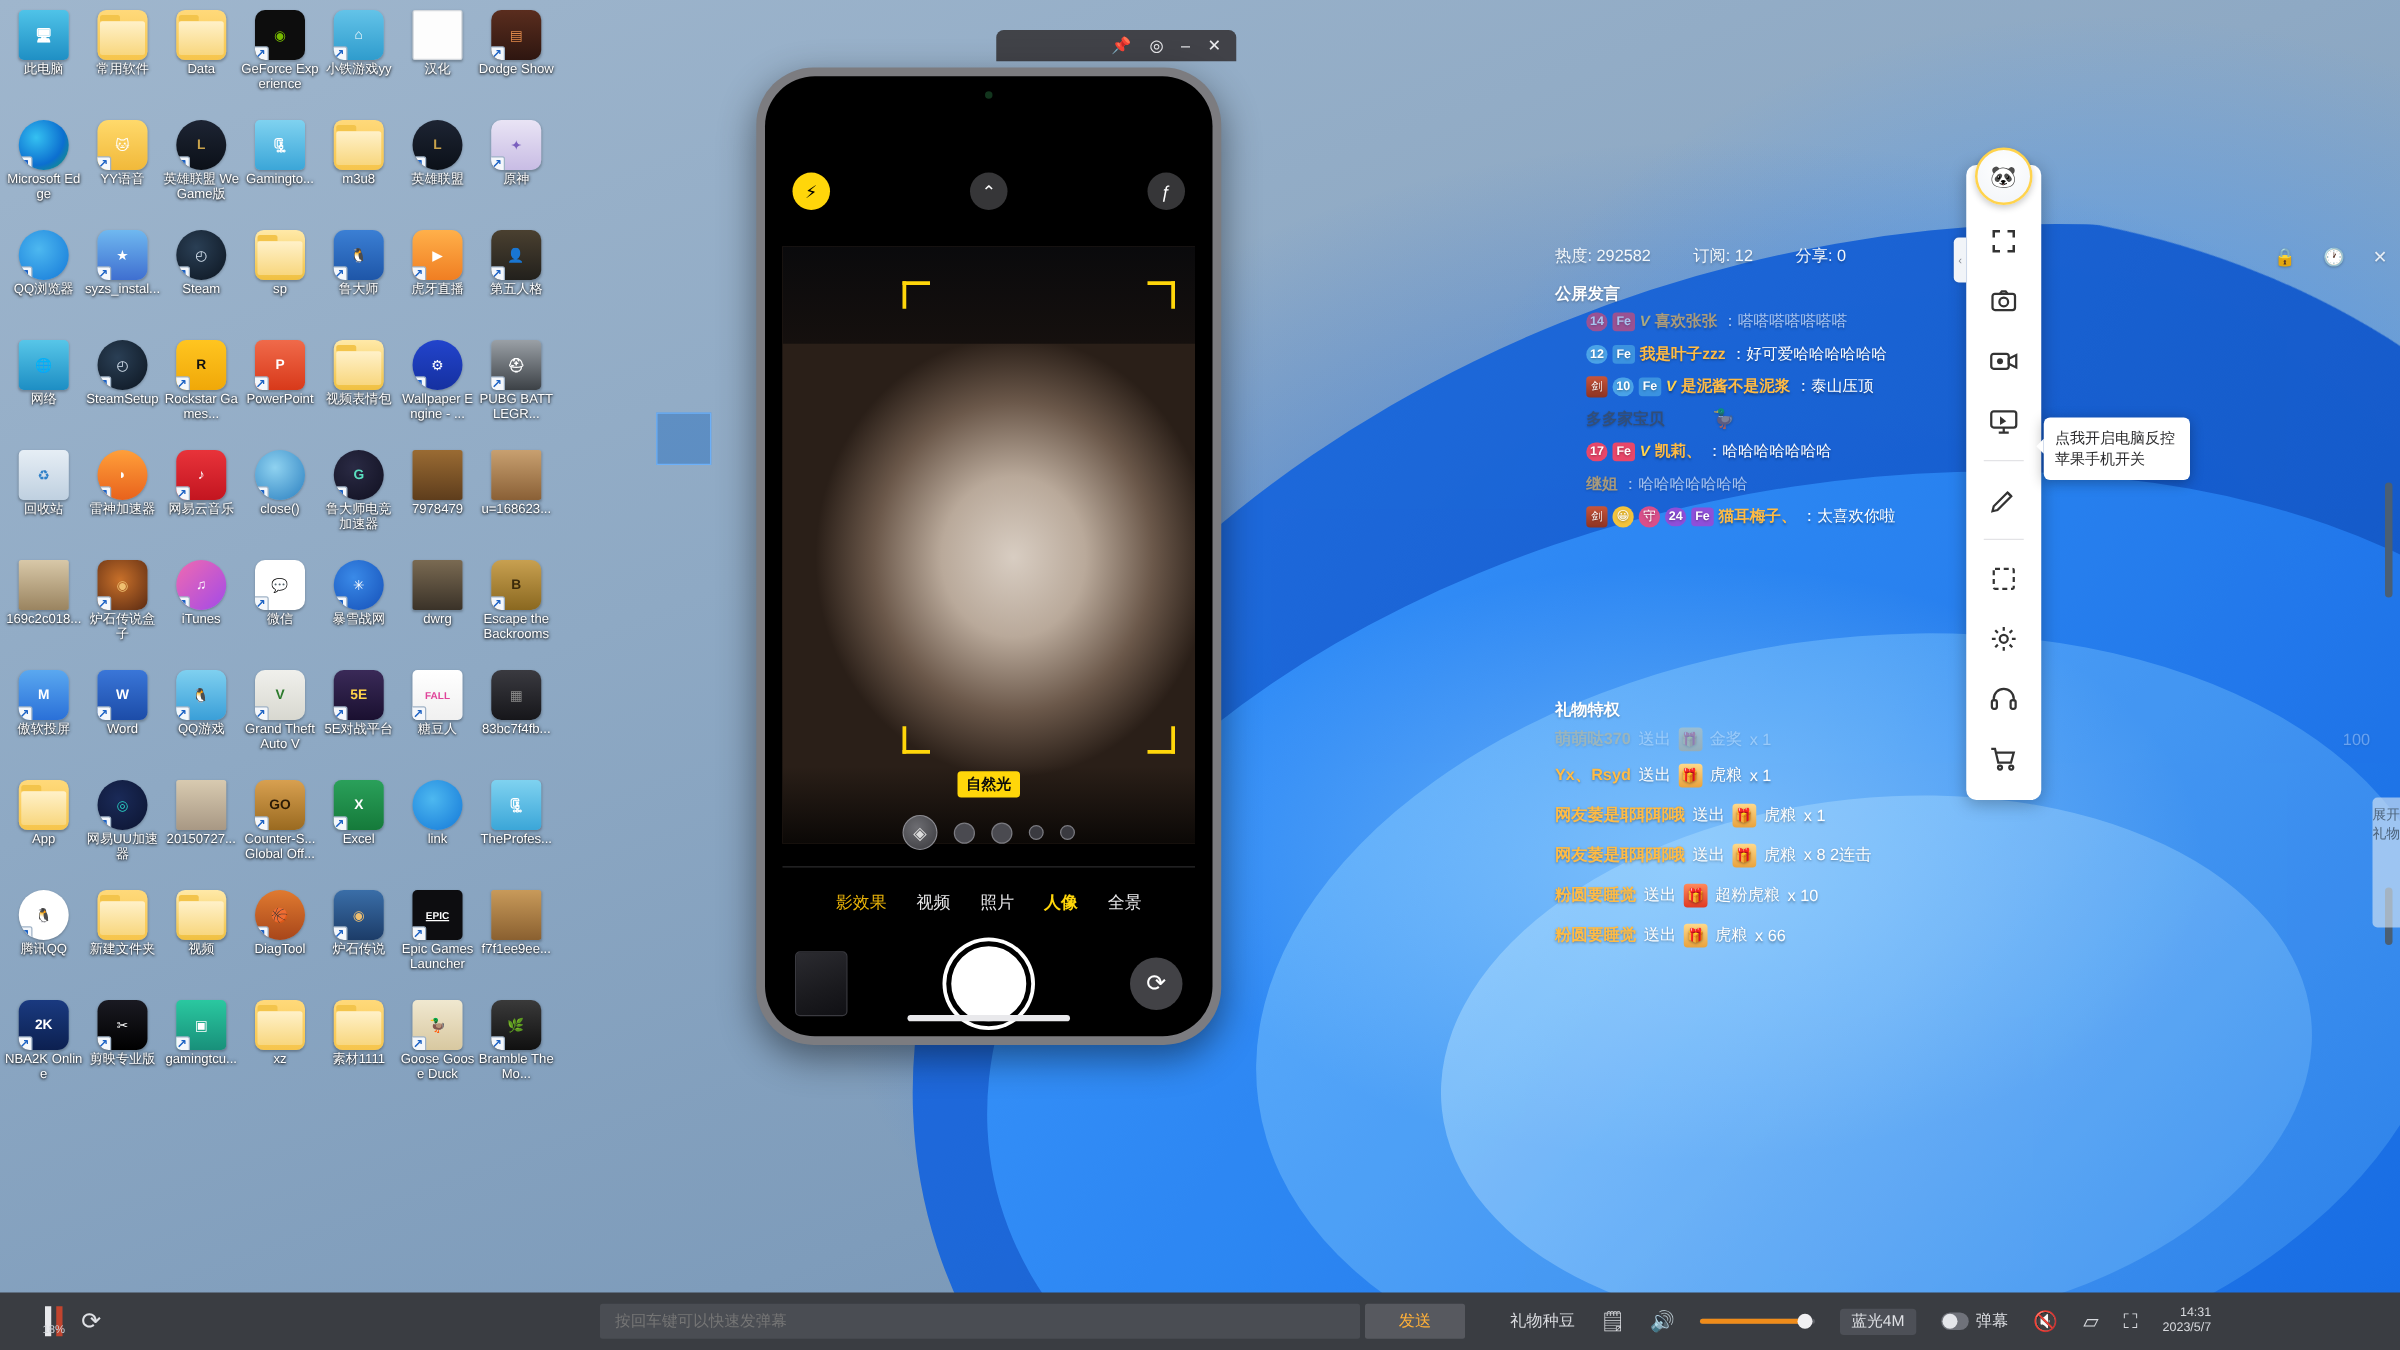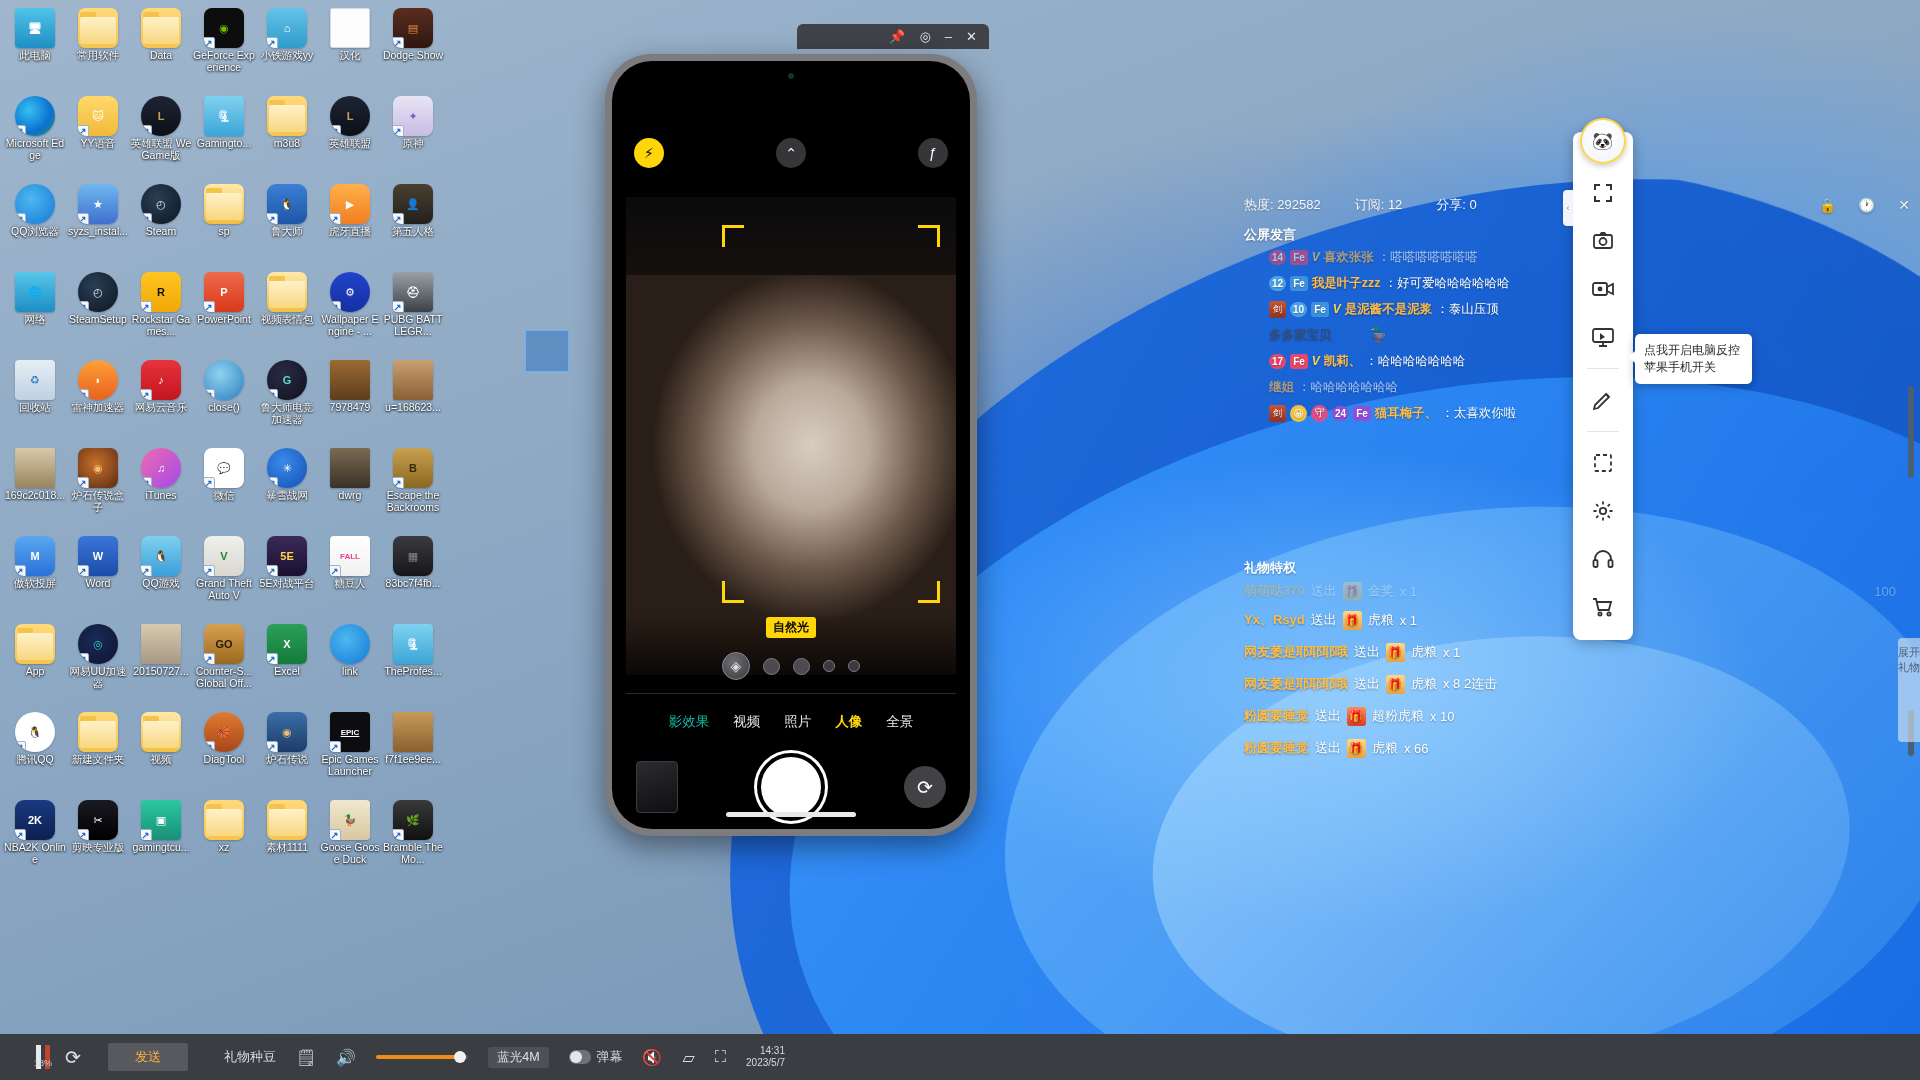--- a/index.html
+++ b/index.html
@@ -122,21 +122,21 @@
      font-size:14px; color:#ddd; }
   #lens-row .dot { width:17px; height:17px; border-radius:50%; border:1px solid #7a7a80;
      background:#4a4a50;}
   #lens-row .dot.sm { width:12px; height:12px; background:#3a3a40;}
   #mode-divider { position:absolute; left:14px; right:14px; top:632px;
      border-top:1px solid #2b2b2d; }
   #modes { position:absolute; left:0; right:0; top:646px; height:30px;
      display:flex; align-items:center; justify-content:center; gap:24px; }
   #modes .m { font-size:13.5px; color:#e7e7e9; cursor:pointer; white-space:nowrap;}
   #modes .m.active { color:#ffd60a; font-weight:bold; }
-  #modes .m.faded { color:#14b8a6; }
+  #modes .m.faded { color:#eab308; }
   #shutter-row { position:absolute; left:0; right:0; top:680px; height:92px;
      display:flex; align-items:center; justify-content:space-between; padding:0 24px; }
   #thumb { width:42px; height:52px; border-radius:4px;
      background:linear-gradient(160deg,#2b2b30,#1a1a1e 60%,#101014);
      border:1px solid #3a3a40; }
   #shutter { width:68px; height:68px; border-radius:50%; background:#fff;
      border:4px solid #000; box-shadow:0 0 0 3px #fff; cursor:pointer; }
   #flip { width:42px; height:42px; border-radius:50%; background:rgba(70,70,74,.95);
      color:#fff; display:flex; align-items:center; justify-content:center;
      font-size:19px; cursor:pointer; }
@@ -236,21 +236,21 @@
   #refresh-btn { margin-left:8px; width:30px; height:30px; display:flex;
      align-items:center; justify-content:center; color:#dfe1e5; font-size:19px; cursor:pointer;}
   #pct { position:absolute; left:18px; bottom:4px; font-size:9px; color:#cfd2d7;}
   #danmu-input {
     margin-left:392px; width:608px; height:28px; background:#4a4d53;
     border:none; border-radius:2px; color:#9a9da3; font-size:12.5px; padding:0 12px;
     font-family:"Liberation Sans", sans-serif;
   }
   #send-btn { width:80px; height:28px; background:#57595f; color:#ffb038;
      display:flex; align-items:center; justify-content:center; font-size:13px;
-     cursor:pointer; border-radius:2px; margin-left:20px;}
+     cursor:pointer; border-radius:2px; margin-left:4px;}
   #bottom-right { margin-left:36px; display:flex; align-items:center; gap:20px; }
   #bottom-right .bi { display:flex; align-items:center; gap:6px; cursor:pointer;
      color:#d8dade; font-size:13px; }
   #vol-slider { width:92px; height:4px; background:#5a5d63; border-radius:2px;
      position:relative; cursor:pointer; }
   #vol-slider .fill { position:absolute; left:0; top:0; height:4px; width:84px;
      background:#f08c1a; border-radius:2px;}
   #vol-slider .knob { position:absolute; left:78px; top:-4px; width:12px; height:12px;
      border-radius:50%; background:#f0f0f2;}
   #quality { padding:2px 9px; border-radius:3px; background:#4d5057; color:#dfe1e5;
@@ -821,20 +821,21 @@
 <div id="bottom-bar">
   <div id="pause-btn">
     <span class="bars">
         <i></i>
         <i></i>
       </span>
     <span id="pct">18%</span>
   </div>
   <div id="refresh-btn">⟳</div>
 
+  <input id="danmu-input" type="text" placeholder="按回车键可以快速发弹幕" style="">
   <div id="send-btn">发送</div>
 
   <div id="bottom-right">
     <div class="bi">
       <span>礼物种豆</span>
     </div>
     <div class="bi">
         <span class="ic">🗒</span>
       </div>
     <div class="bi">

